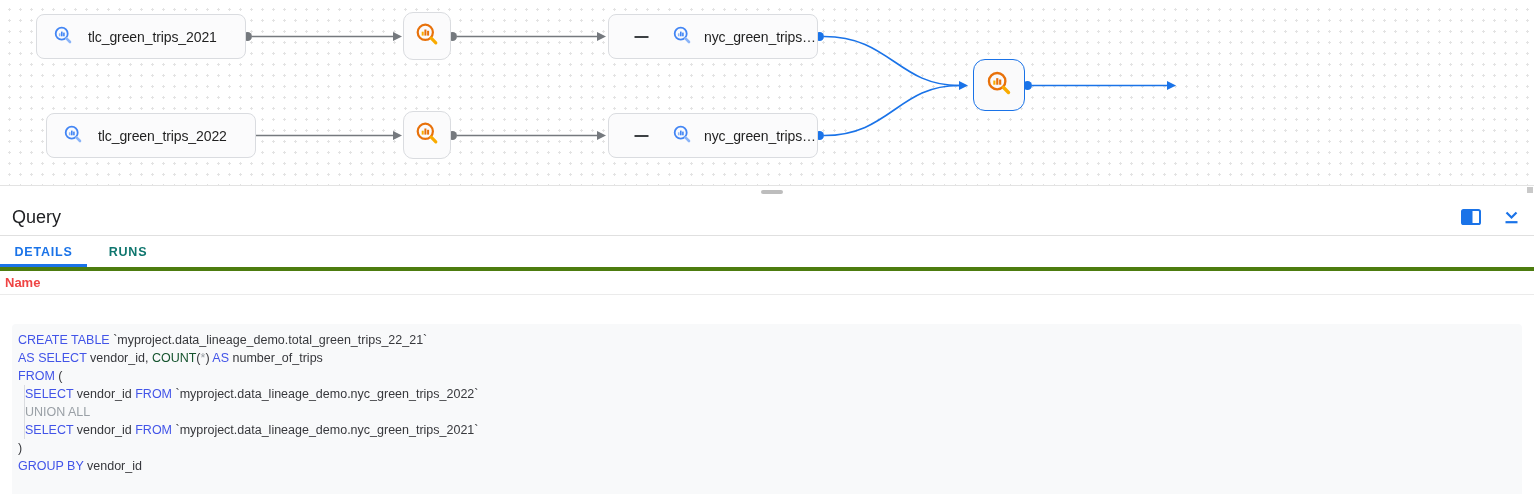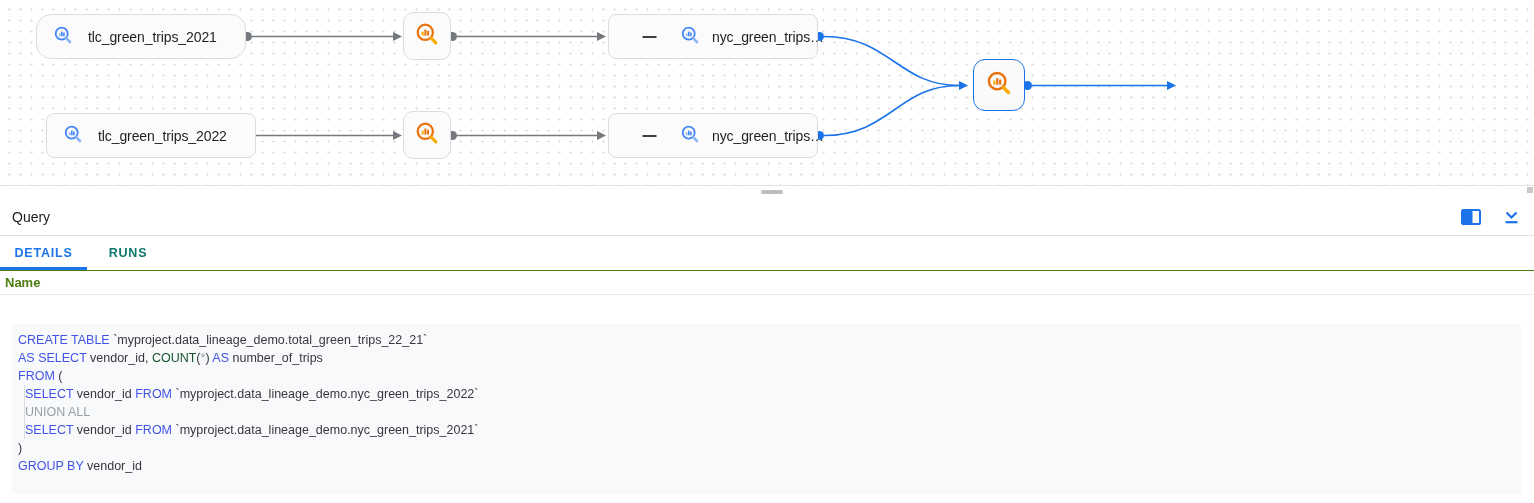--- a/index.html
+++ b/index.html
@@ -14,55 +14,55 @@
     background-size:11px 11px; background-position:4px 4px; }
   .graph svg.edges { position:absolute; left:0; top:0; }
 
   .gnode { position:absolute; display:flex; align-items:center;
     background:#fbfbfc; border:1px solid #dadce0; border-radius:8px; cursor:pointer; }
   .gnode .label { font-size:14px; font-weight:500; color:#1f1f1f; letter-spacing:-0.1px;
     white-space:nowrap; }
   .table-node { width:210px; height:45px; padding-left:16px; }
   .table-node .bq-icon { margin-right:15px; flex:none; }
   .table-node .dash { margin-right:23px; flex:none; display:flex; align-items:center; }
-  .table-node.with-dash { padding-left:33px; }
+  .table-node.with-dash { padding-left:25px; }
   .table-node.with-dash .bq-icon { margin-right:12px; }
   .process-node { width:48px; height:48px; border-radius:10px; justify-content:center; }
   .process-node.selected { width:52px; height:52px; border-radius:12px;
     border:1.6px solid #1a73e8; background:#fafafb; }
 
   
   .panel-resizer { position:relative; height:13px; background:#fff; }
   .drag-handle { position:absolute; left:761px; top:4px; width:22px; height:4px;
     border-radius:2px; background:#bdbdbd; cursor:row-resize; }
   .scroll-thumb { position:absolute; right:1px; top:1px; width:6px; height:6px;
     background:#c9c9c9; }
 
   
   .panel-header { display:flex; align-items:center; height:37px;
     padding:0 10px 0 12px; border-bottom:1px solid #e0e0e0; }
-  .panel-title { font-size:14px; color:#202124; flex:1 1 auto; }
+  .panel-title { font-size:18px; color:#202124; flex:1 1 auto; }
   .header-actions { display:flex; align-items:center; gap:14px; }
   .icon-btn { width:26px; height:26px; display:flex; align-items:center;
     justify-content:center; cursor:pointer; background:none; border:none; }
 
-  .tab-bar { display:flex; height:35px; border-bottom:1px solid #4d7c0f; }
+  .tab-bar { display:flex; height:35px; border-bottom:4px solid #4d7c0f; }
   .tab { position:relative; display:flex; align-items:center; justify-content:center;
     font-size:12.5px; font-weight:bold; letter-spacing:0.8px; color:#0f766e;
     cursor:pointer; }
   .tab.t0 { width:87px; }
   .tab.t1 { width:82px; }
   .tab.active { color:#1a73e8; }
   .tab.active::after { content:""; position:absolute; left:0; right:0; bottom:0;
     height:3px; background:#1a73e8; }
 
   .detail-row { display:flex; align-items:center; height:24px;
     border-bottom:1px solid #ebebeb; }
   .detail-label { width:148px; flex:none; padding-left:5px; font-size:13px;
-    font-weight:bold; color:#4d7c0f; }
+    font-weight:bold; color:#ef4444; }
   .detail-value { font-size:13px; color:#5f6368; white-space:nowrap; }
 
   
   .code-block { position:relative; margin:29px 12px 0 12px; height:170px;
     background:#f8f9fa; border-radius:4px 4px 0 0; padding:7px 6px; overflow:hidden; }
   .code-line { font-family:Liberation Sans, sans-serif; font-size:12.5px;
     line-height:18px; white-space:pre; color:#37383c; }
   .tk-kw { color:#4254e8; }
   .tk-fn { color:#14532d; }
   .tk-gray { color:#9aa0a6; }
@@ -94,21 +94,21 @@
     <path d="M824,36.5 C890,36.5 898,85.5 959,85.5" stroke="#1a73e8" stroke-width="1.6" fill="none"></path>
     <circle cx="819.5" cy="135.5" r="4.5" fill="#1a73e8"></circle>
     <path d="M824,135.5 C890,135.5 898,85.5 959,85.5" stroke="#1a73e8" stroke-width="1.6" fill="none"></path>
     <polygon points="959,80.9 968,85.5 959,90.1" fill="#1a73e8"></polygon>
 
     <circle cx="1027.5" cy="85.5" r="4.5" fill="#1a73e8"></circle>
     <path d="M1032,85.5 L1167,85.5" stroke="#1a73e8" stroke-width="1.6" fill="none"></path>
     <polygon points="1167,80.9 1176,85.5 1167,90.1" fill="#1a73e8"></polygon>
   </svg>
 
-  <div class="gnode table-node" style="left:36px; top:14px;border-radius:15px;">
+  <div class="gnode table-node" style="left:36px; top:14px;">
     <span class="bq-icon">
       <svg width="20" height="20" viewBox="0 0 20 20">
         <circle cx="8.7" cy="8.7" r="6" fill="none" stroke="#4285f4" stroke-width="1.8"></circle>
         <line x1="13.4" y1="13.4" x2="17" y2="17" stroke="#8ab4f8" stroke-width="2.6" stroke-linecap="round"></line>
         <rect x="5.9" y="8.3" width="1.6" height="3" fill="#8ab4f8"></rect>
         <rect x="8" y="6.6" width="1.6" height="4.7" fill="#4285f4"></rect>
         <rect x="10.1" y="7.6" width="1.6" height="3.7" fill="#4285f4"></rect>
       </svg>
     </span>
     <span class="label">tlc_green_trips_2021</span>

